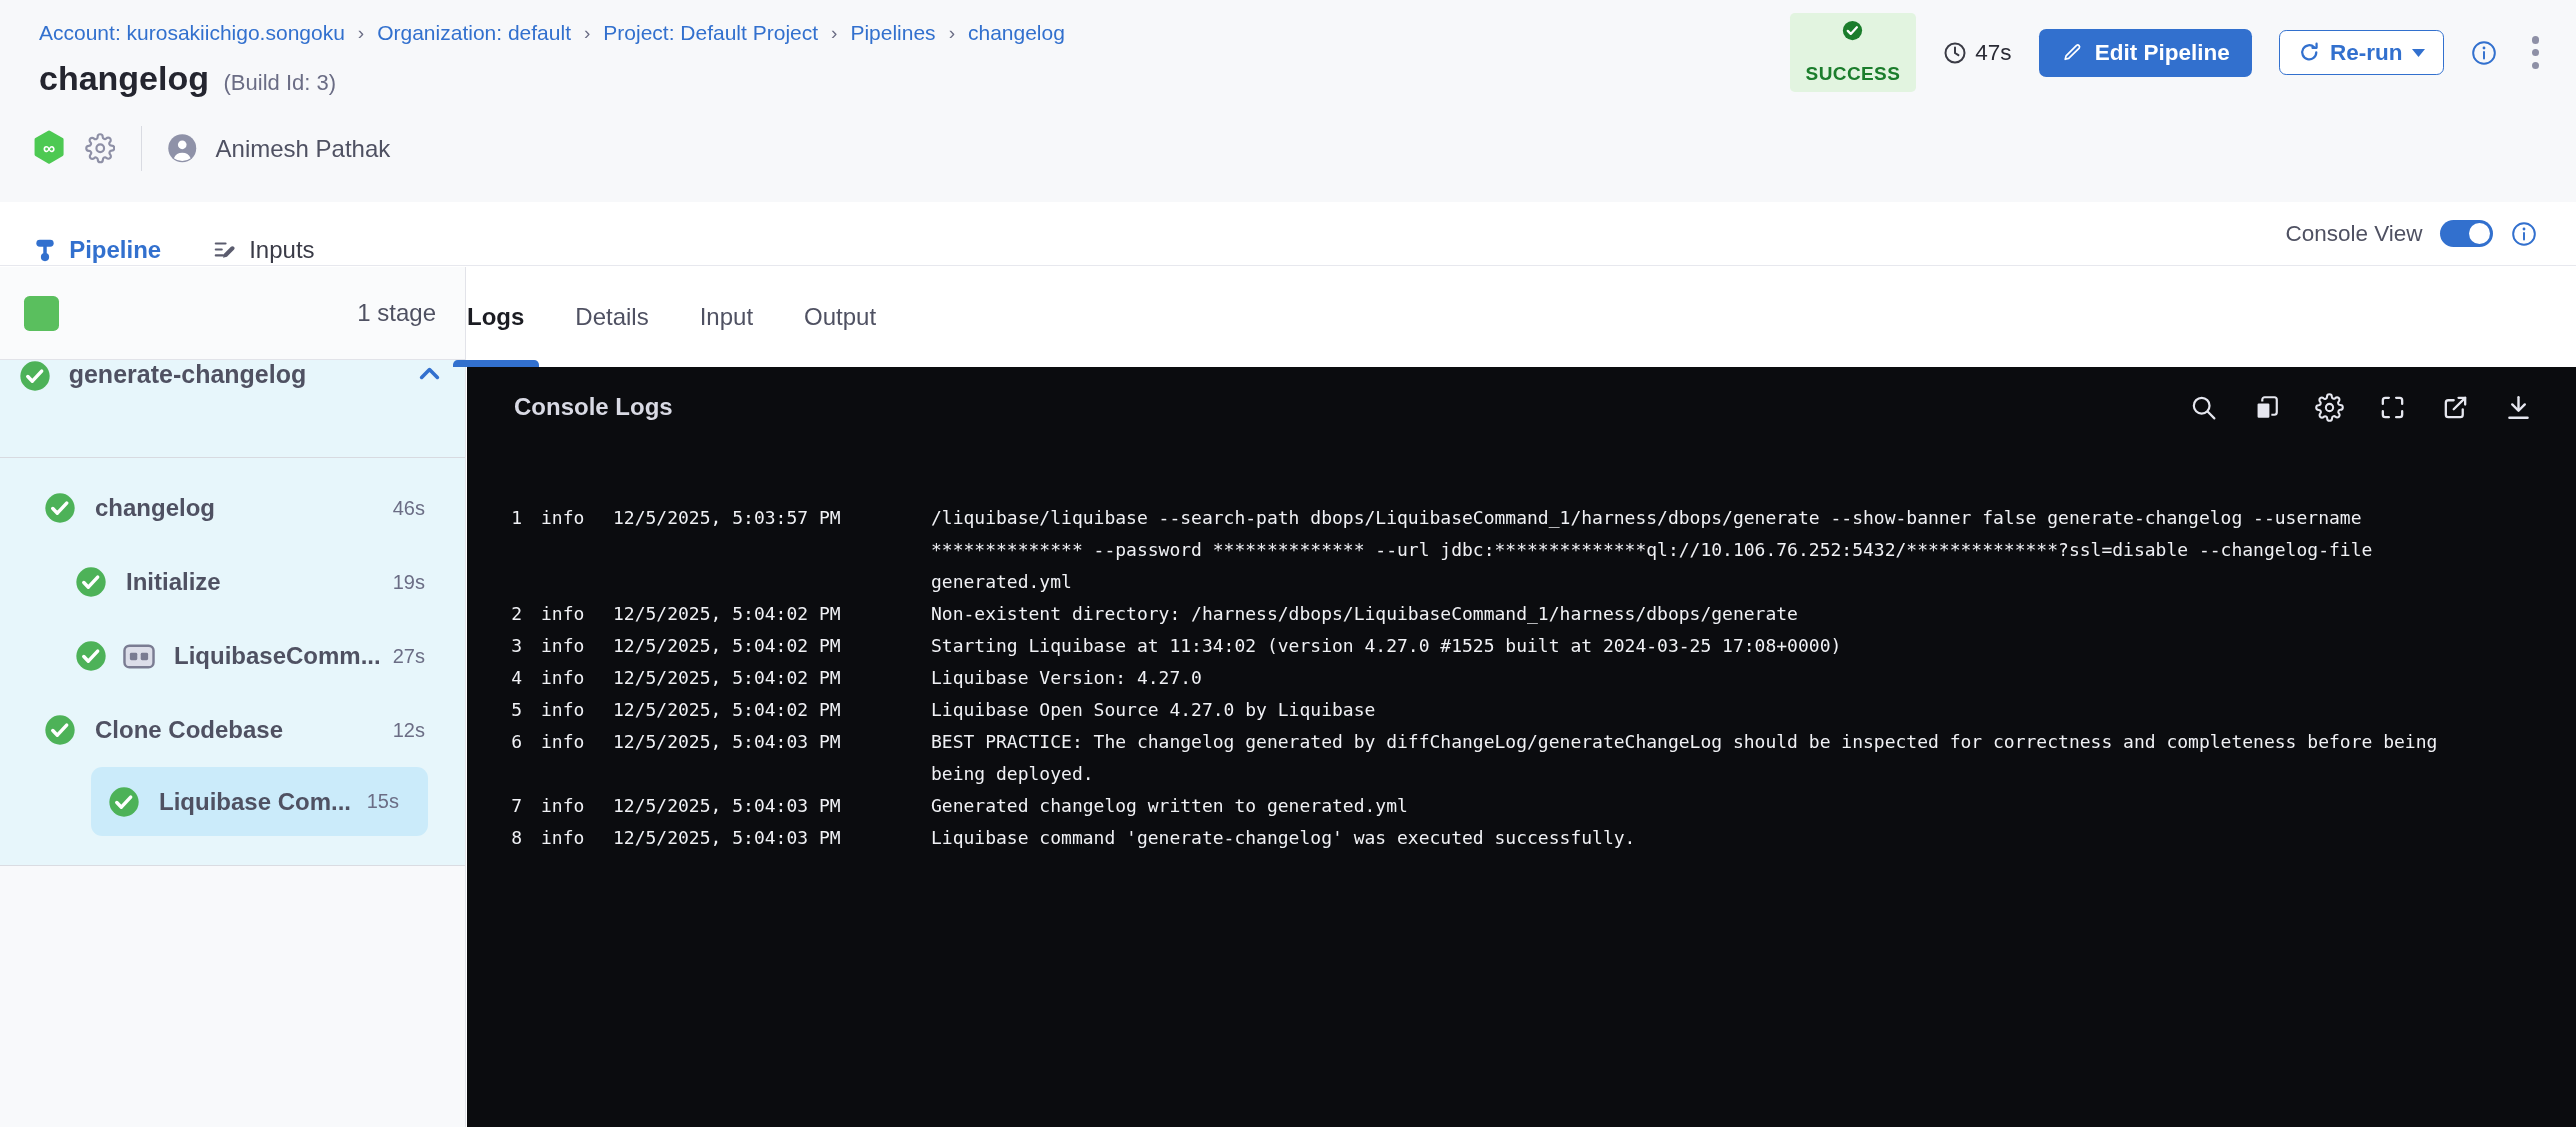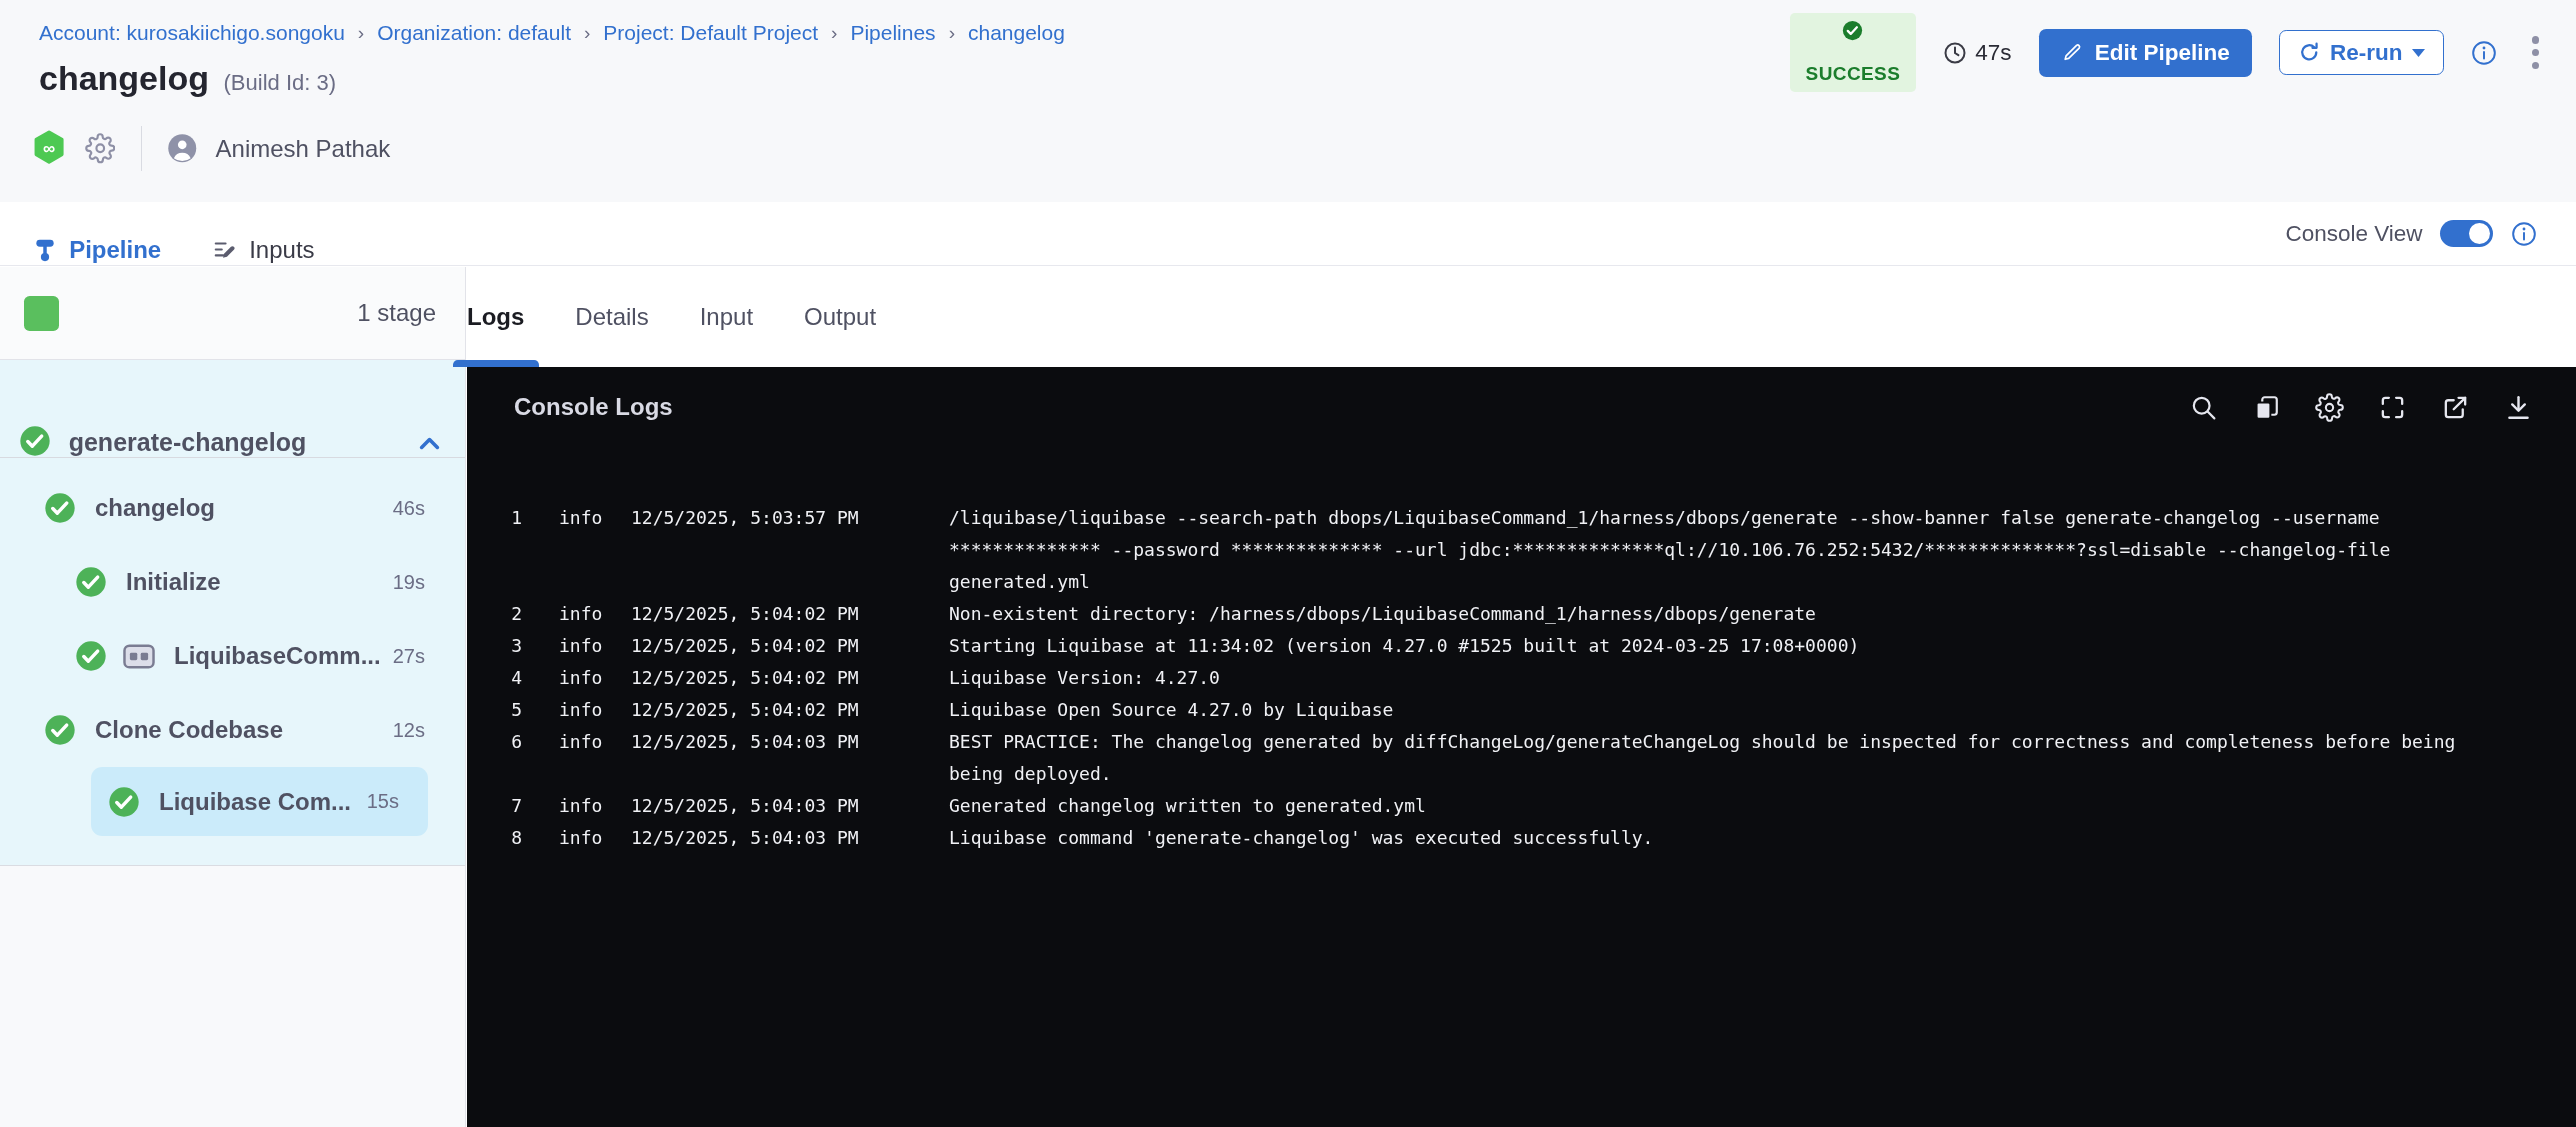--- a/index.html
+++ b/index.html
@@ -43,21 +43,21 @@
   .consoleview .lbl { font-size:22.5px; color:#4f5162; }
   .toggle { width:53px; height:27px; border-radius:14.5px; background:#3270ce; position:relative; cursor:pointer; }
   .toggle .knob { position:absolute; top:3.2px; right:3.2px; width:21px; height:21px; border-radius:50%; background:#fff; }
 
   
   .sidebar { position:absolute; top:267px; left:0; width:466px; bottom:0; background:#f8f9fb; border-right:0.8px solid #e2e3e9; }
   .stagehdr { height:93px; background:#fafbfc; border-bottom:0.8px solid #e2e3e9; display:flex; align-items:center;
               padding:0 29px 0 24px; }
   .stagehdr .sq { width:35px; height:35px; border-radius:5.6px; background:#5abf5e; }
   .stagehdr .cnt { margin-left:auto; font-size:24px; color:#4f5162; }
-  .stagerow { height:98px; background:#e7f6fb; border-bottom:0.8px solid #d8dae0; display:flex; align-items:flex-end;
+  .stagerow { height:98px; background:#e7f6fb; border-bottom:0.8px solid #d8dae0; display:flex; align-items:flex-start;
               padding:0 22.5px 0 19px; cursor:pointer; }
   .stagerow .nm { margin-left:17.7px; font-size:25px; font-weight:600; color:#4f5162; }
   .stagerow .chev { margin-left:auto; width:27px; height:27px; color:#3270ce; }
   .steps { height:408px; background:#e7f6fb; border-bottom:0.8px solid #dadce2; padding-top:13px; }
   .steprow { height:74px; display:flex; align-items:center; cursor:pointer; }
   .steprow .lbl { margin-left:19px; font-size:24px; font-weight:600; color:#4f5162; white-space:nowrap; }
   .steprow .dur { margin-left:auto; margin-right:40px; font-size:20px; color:#6b6d85; }
   .steprow.ind0 { padding-left:44px; } .steprow.ind1 { padding-left:75px; } .steprow.ind2 { padding-left:44px; }
   .steprow.selected { margin-left:91px; width:337px; height:69px; padding-left:17px; background:#cbebfa; border-radius:11.2px; }
   .steprow.selected .dur { margin-right:29px; }
@@ -74,21 +74,21 @@
   .console { position:absolute; top:100px; left:0; right:0; bottom:0; background:#0b0c0f; }
   .console-head { height:80px; display:flex; align-items:center; padding:0 43px 0 47px; }
   .console-head .ct { font-size:24px; font-weight:700; color:#d9dae4; }
   .console-actions { margin-left:auto; display:flex; align-items:center; gap:34px; }
   .cicon { width:29px; height:29px; color:#e6e7ef; cursor:pointer; display:inline-flex; }
   .cicon svg { width:100%; height:100%; }
   .loglines { padding:55px 32px 0 42px; font-family:"DejaVu Sans Mono", monospace; font-size:18px;
               line-height:32px; color:#f0f1f5; }
   .logline { display:flex; white-space:pre; }
   .logline .n { width:13px; text-align:right; flex:none; }
-  .logline .lv { width:48px; margin-left:37px; flex:none; }
+  .logline .lv { width:48px; margin-left:19px; flex:none; }
   .logline .tm { width:281px; margin-left:24px; flex:none; }
   .logline .msg { margin-left:37px; flex:none; }
 
   .ic { display:inline-flex; }
 </style>
 </head>
 <body>
 
 <div class="page">
 

